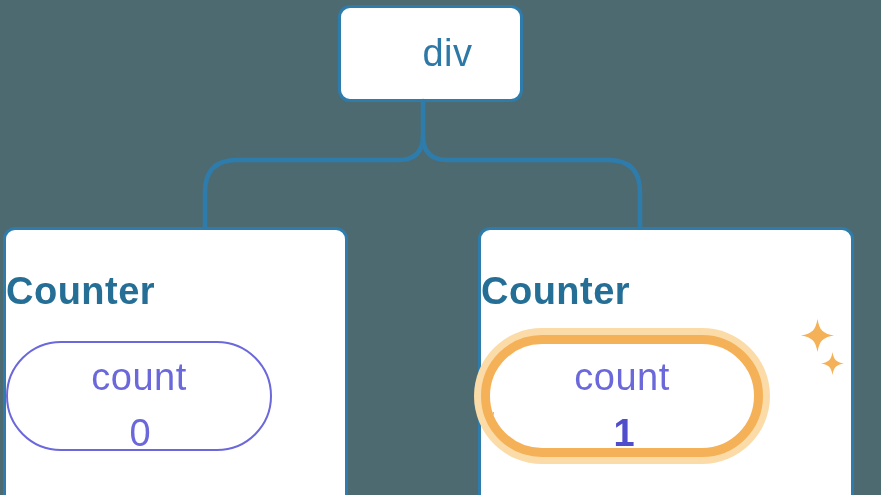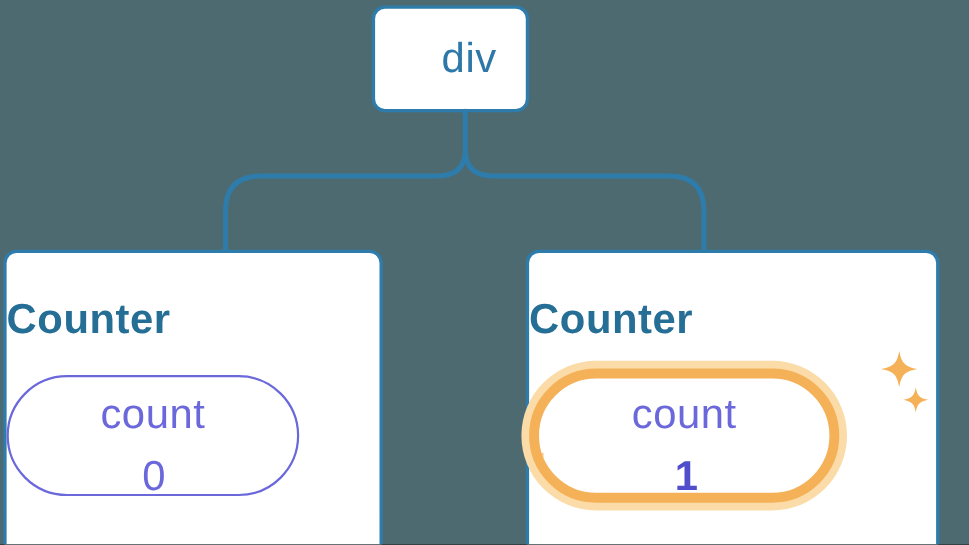--- a/index.html
+++ b/index.html
@@ -9,21 +9,21 @@
     width: 881px;
     height: 495px;
     background: var(--background, #4e6a71);
     font-family: "Liberation Sans", sans-serif;
     overflow: hidden;
   }
   
   .root-node {
     position: absolute;
     left: 338px; top: 5px;
-    width: 143px; height: 97px;
+    width: 185px; height: 97px;
     background: var(--card-background, #fff);
     border: 3px solid var(--node-border, #2e7cab);
     border-radius: 12px;
     display: flex; align-items: center; justify-content: center; padding-left: 34px;
   }
   .root-node-label {
     font-size: 38px;
     color: var(--node-text, #2e78a8);
     letter-spacing: 0.5px;
   }

